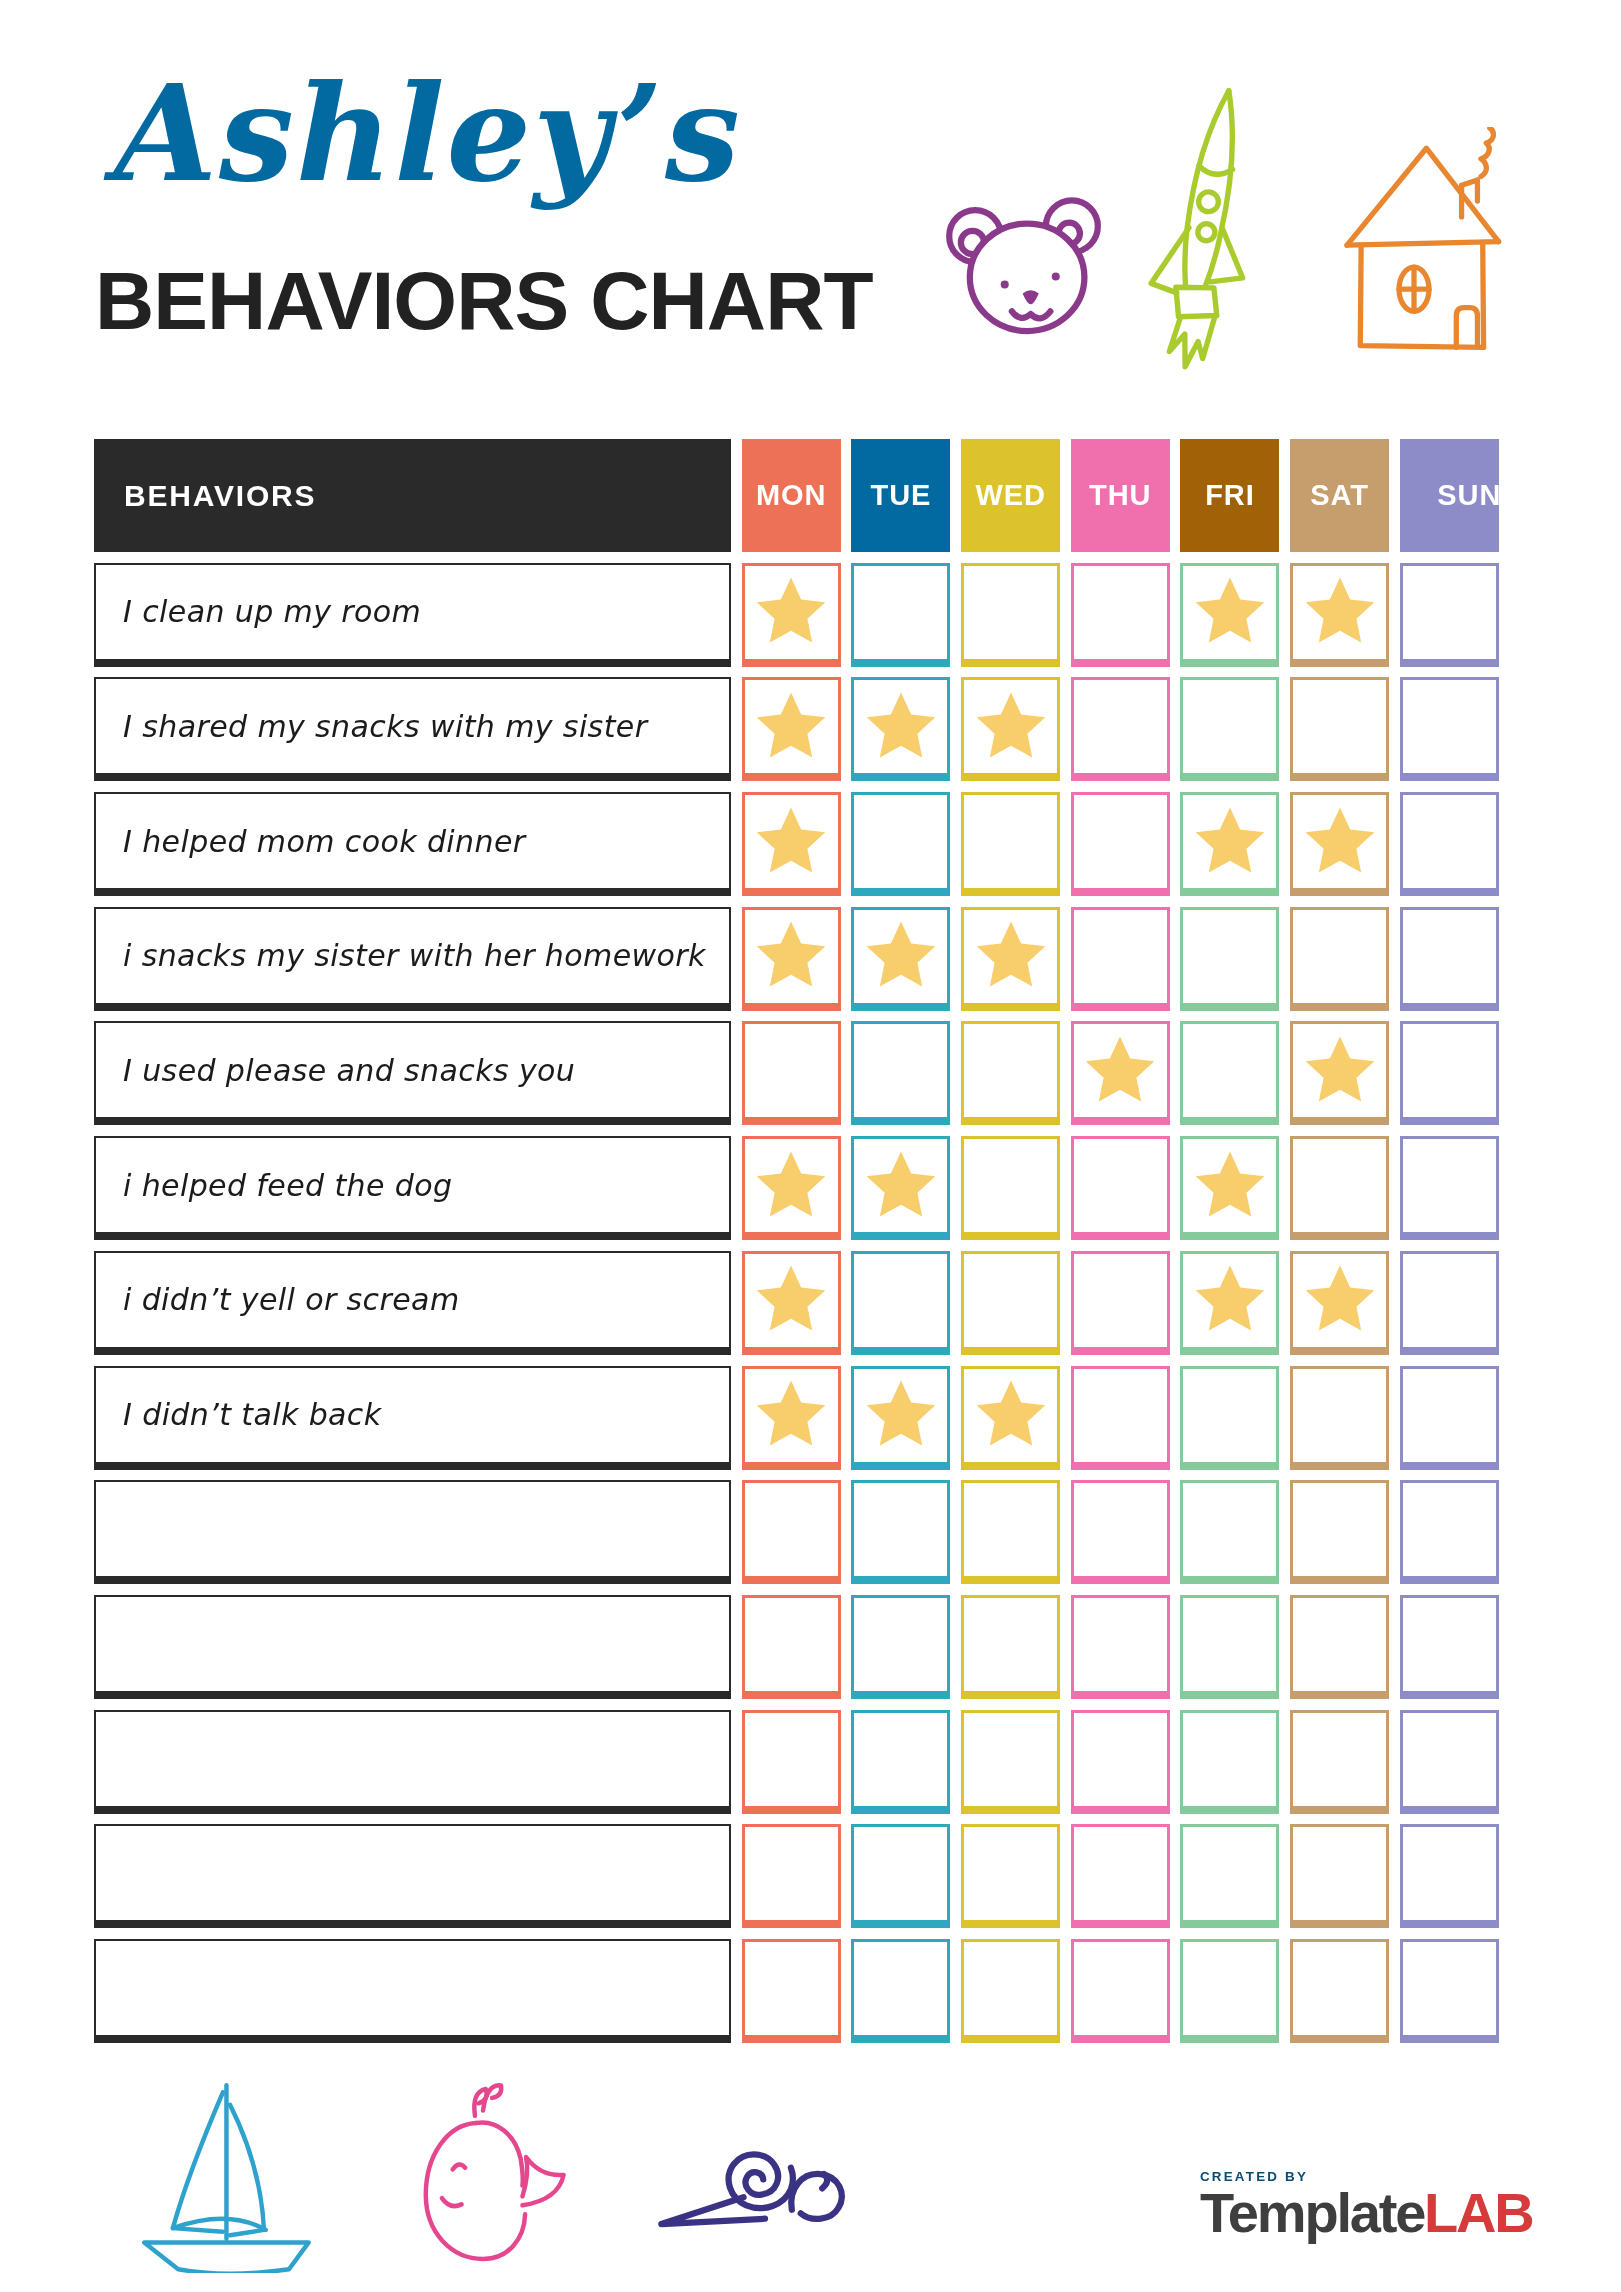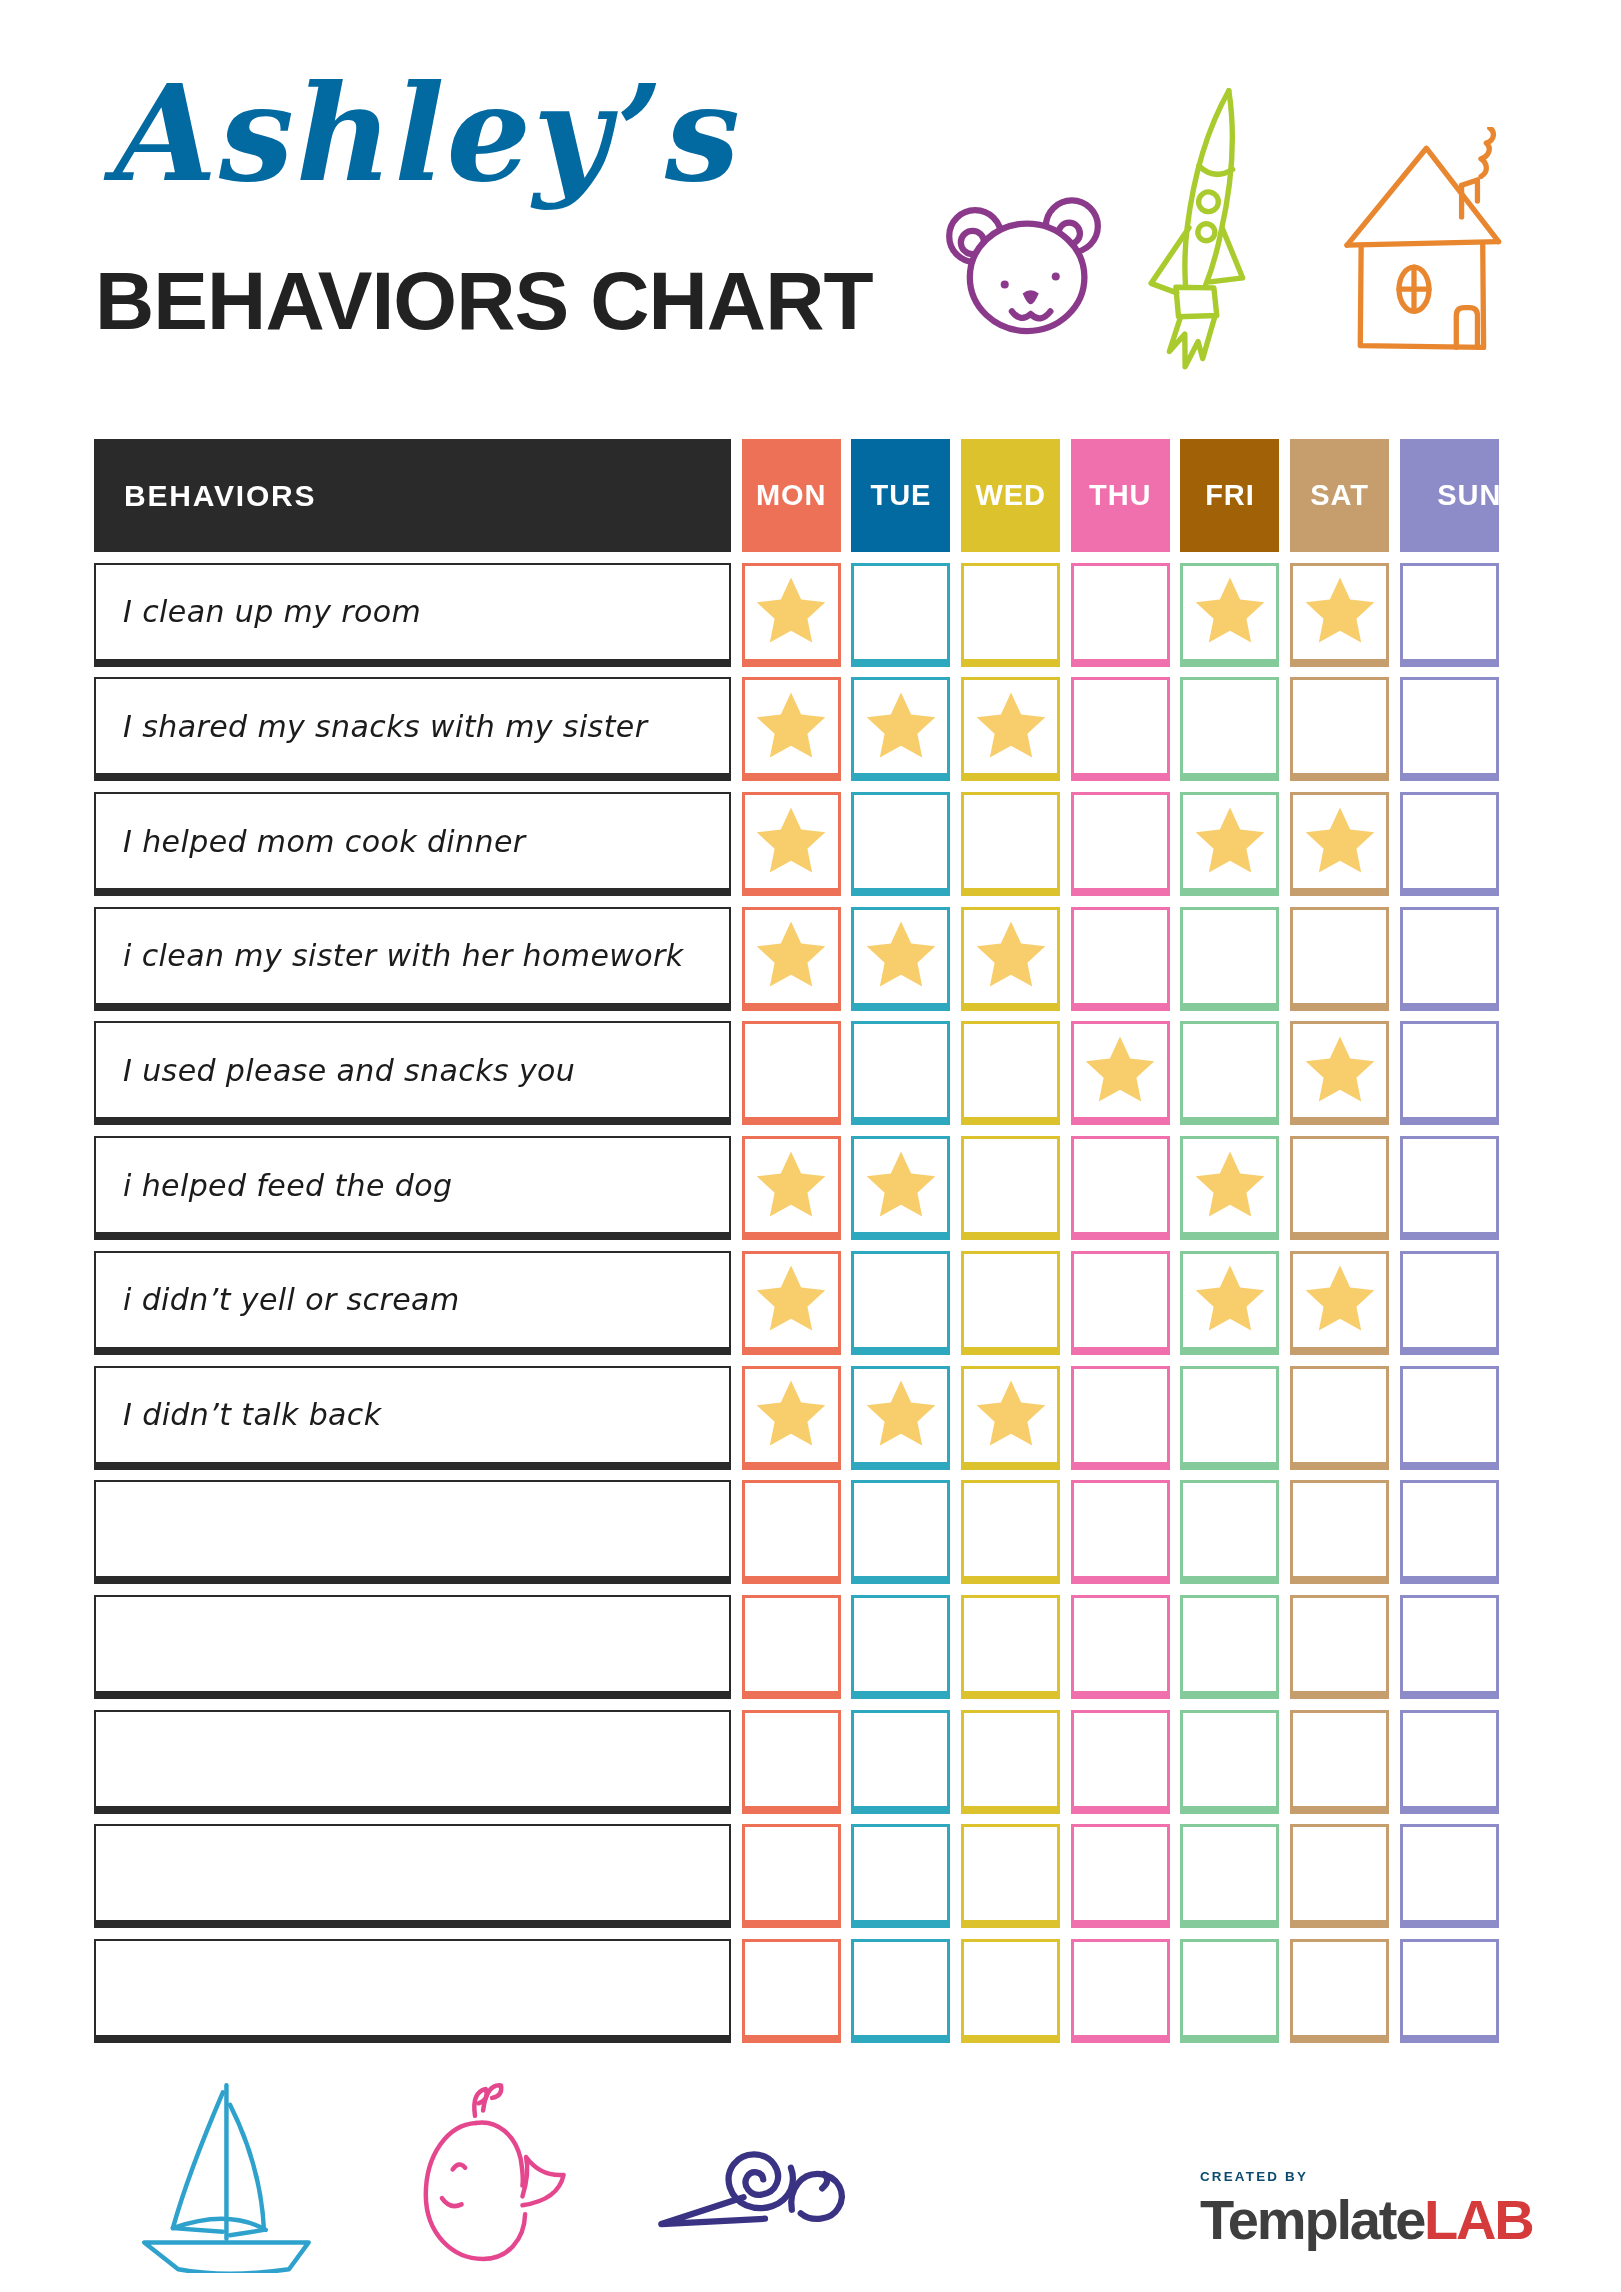--- a/index.html
+++ b/index.html
@@ -43,21 +43,21 @@
     font-size:30px;letter-spacing:0.4px;color:#1b1b1b;
   }
   .day-cell{
     background:#fff;border:3.6px solid;border-bottom-width:8px;
     display:flex;align-items:center;justify-content:center;
   }
   .star{width:72px;height:72px;display:block}
   
   .logo{position:absolute;left:1200px;top:2169px}
   .created-by{font-size:13.4px;font-weight:700;letter-spacing:2.2px;color:#0c4a6e}
-  .brand{font-size:56px;font-weight:700;letter-spacing:-2.2px;line-height:1;margin-top:8px}
+  .brand{font-size:56px;font-weight:700;letter-spacing:-2.2px;line-height:1;margin-top:1px}
   .brand-dark{color:#3E3E3E}
 </style>
 </head>
 <body>
 
 <div class="page">
 
   <div class="script-title" style="color: #0369a1; margin-left: 14px;">Ashley’s</div>
   <div class="main-title" style="color: rgb(34, 34, 34);">BEHAVIORS CHART</div>
 
@@ -160,21 +160,21 @@
         <svg class="star" viewBox="0 0 100 100">
           <polygon fill="#F8CE6C" points="50,2 64.1,32.6 97.6,36.5 72.8,59.4 79.4,92.5 50,76 20.6,92.5 27.2,59.4 2.4,36.5 35.9,32.6"></polygon>
         </svg>
       </div>
       <div class="day-cell" style="border-color: rgb(198, 158, 110);">
         <svg class="star" viewBox="0 0 100 100">
           <polygon fill="#F8CE6C" points="50,2 64.1,32.6 97.6,36.5 72.8,59.4 79.4,92.5 50,76 20.6,92.5 27.2,59.4 2.4,36.5 35.9,32.6"></polygon>
         </svg>
       </div>
       <div class="day-cell" style="border-color: rgb(141, 140, 201);"></div>
-      <div class="row-label">i clean my sister with her homework</div>
+      <div class="row-label">i snacks my sister with her homework</div>
       <div class="day-cell" style="border-color: rgb(236, 113, 86);">
         <svg class="star" viewBox="0 0 100 100">
           <polygon fill="#F8CE6C" points="50,2 64.1,32.6 97.6,36.5 72.8,59.4 79.4,92.5 50,76 20.6,92.5 27.2,59.4 2.4,36.5 35.9,32.6"></polygon>
         </svg>
       </div>
       <div class="day-cell" style="border-color: rgb(46, 168, 190);">
         <svg class="star" viewBox="0 0 100 100">
           <polygon fill="#F8CE6C" points="50,2 64.1,32.6 97.6,36.5 72.8,59.4 79.4,92.5 50,76 20.6,92.5 27.2,59.4 2.4,36.5 35.9,32.6"></polygon>
         </svg>
       </div>

